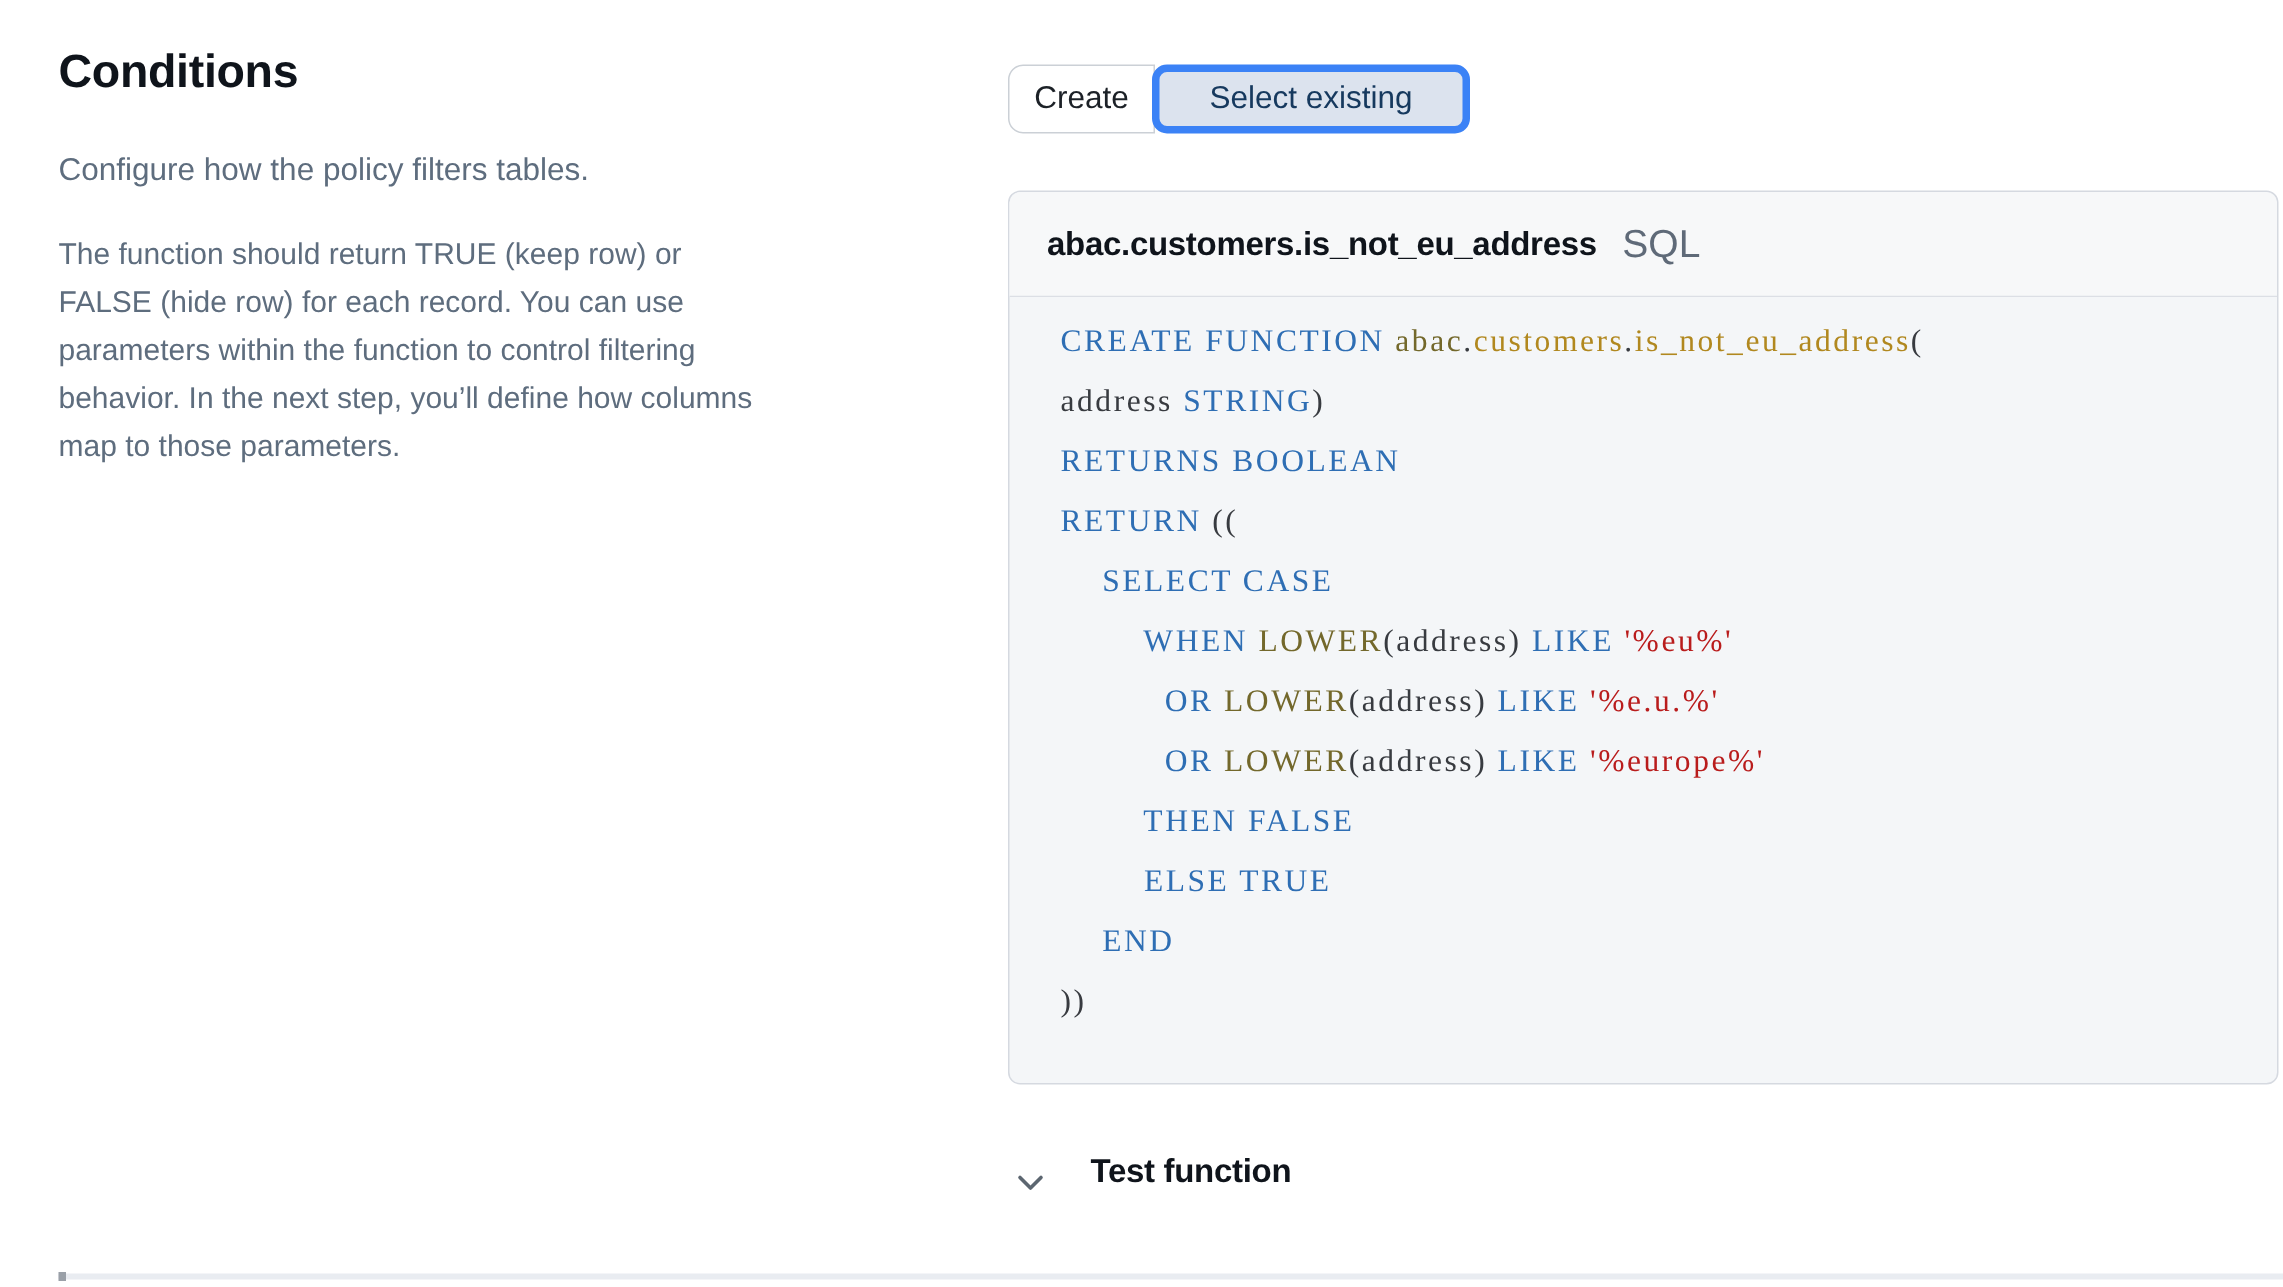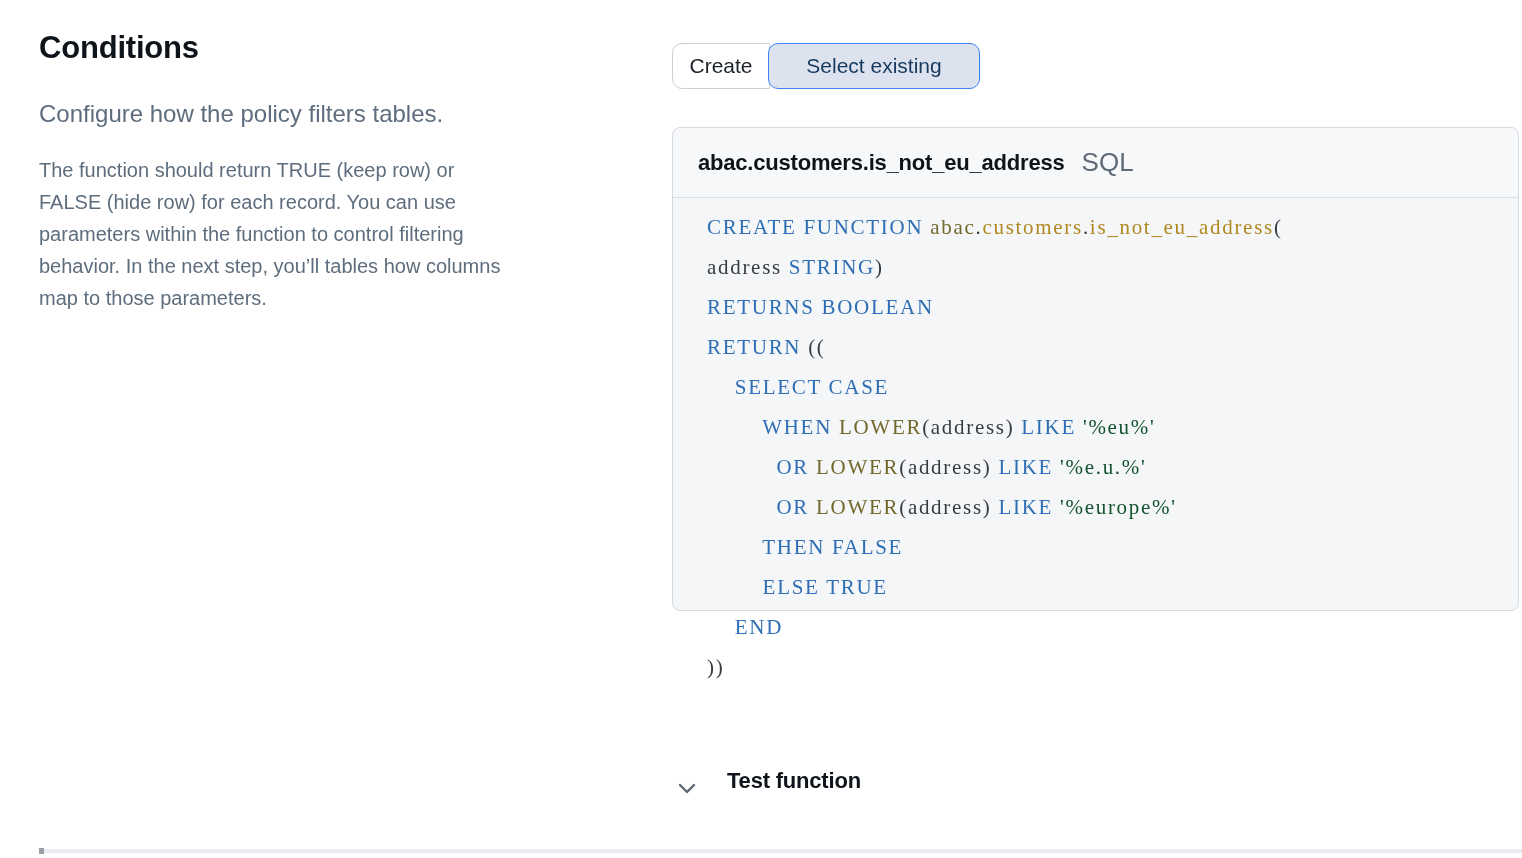--- a/index.html
+++ b/index.html
@@ -12,65 +12,65 @@
     overflow: hidden;
   }
 
   
   .left-col { position: absolute; left: 39px; top: 28px; width: 604px; }
   .page-title {
     margin: 0; font-size: 31px; font-weight: 700;
     color: #0f141b; letter-spacing: -0.2px; line-height: 40px;
   }
   .intro {
-    margin: 30px 0 0 0; font-size: 24px; line-height: 32px; color: #5e6d7e;
+    margin: 30px 0 0 0; font-size: 21px; line-height: 32px; color: #5e6d7e;
   }
   .description {
     margin: 24px 0 0 0; font-size: 20px; line-height: 32px; color: #5e6d7e;
     white-space: pre-line;
   }
 
   
   .toggle-group { position: absolute; left: 672px; top: 43px; display: flex; height: 46px; }
   .toggle-btn {
     display: flex; align-items: center; justify-content: center;
     font-size: 21px; cursor: pointer; user-select: none;
   }
   .toggle-create {
     width: 98px; background: #ffffff; color: #1c2127;
     border: 1px solid #cbd0d6; border-radius: 10px 0 0 10px;
   }
   .toggle-selected {
     width: 212px; background: #dce3ee; color: #16395e; font-weight: 400;
-    border: 1px solid #3b82f6; border-radius: 10px; margin-left: -2px;
+    border: 5px solid #3b82f6; border-radius: 10px; margin-left: -2px;
     position: relative; z-index: 1;
   }
 
   
   .code-panel {
-    position: absolute; left: 672px; top: 127px; width: 847px; height: 484px;
+    position: absolute; left: 672px; top: 127px; width: 847px; height: 596px;
     background: #f4f6f8; border: 1px solid #d5d9e0; border-radius: 8px;
   }
   .panel-header {
     height: 70px; background: #f7f8f9;
     border-bottom: 1px solid #dcdfe5; border-radius: 8px 8px 0 0;
     display: flex; align-items: center; padding: 0 25px;
   }
   .fn-name { font-size: 22px; font-weight: 700; color: #0f141b; letter-spacing: -0.2px; }
   .fn-lang { font-size: 26px; color: #5f6a78; margin-left: 17px; }
   .code-body {
     padding: 9px 0 0 34px;
     font-family: Liberation Serif, serif;
     font-size: 21px; letter-spacing: 1.7px; line-height: 40px;
     white-space: pre; color: #383b40;
   }
   .tok-k { color: #2e6eb4; }   
   .tok-o { color: #73682b; }   
   .tok-g { color: #b1881f; }   
-  .tok-s { color: #14532d; }   
+  .tok-s { color: #b91c1c; }   
   .tok-p { color: #383b40; }   
 
   
   .test-row {
     position: absolute; left: 678px; top: 752px; height: 42px;
     display: flex; align-items: flex-end; cursor: pointer;
   }
   .chevron { margin-right: 31px; display: block; }
   .test-label { font-size: 22px; font-weight: 700; color: #0f141b; letter-spacing: -0.2px; }
 
@@ -80,21 +80,21 @@
 </style>
 </head>
 <body>
 
 <div class="left-col">
   <h1 class="page-title">Conditions</h1>
   <p class="intro">Configure how the policy filters tables.</p>
   <p class="description">The function should return TRUE (keep row) or
 FALSE (hide row) for each record. You can use
 parameters within the function to control filtering
-behavior. In the next step, you’ll tables how columns
+behavior. In the next step, you’ll define how columns
 map to those parameters.</p>
 </div>
 
 <div class="toggle-group">
   <div class="toggle-btn toggle-create">Create</div>
   <div class="toggle-btn toggle-selected">Select existing</div>
 </div>
 
 <div class="code-panel">
   <div class="panel-header">

